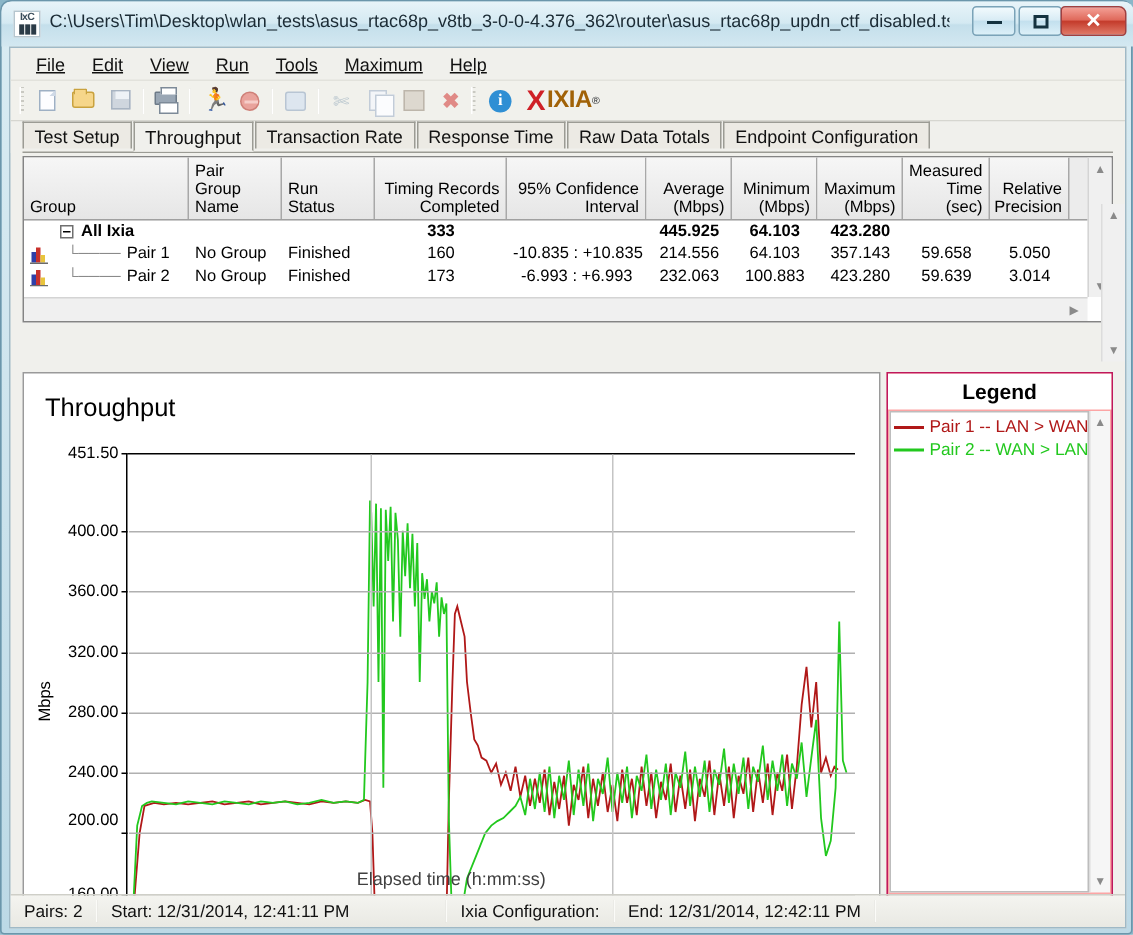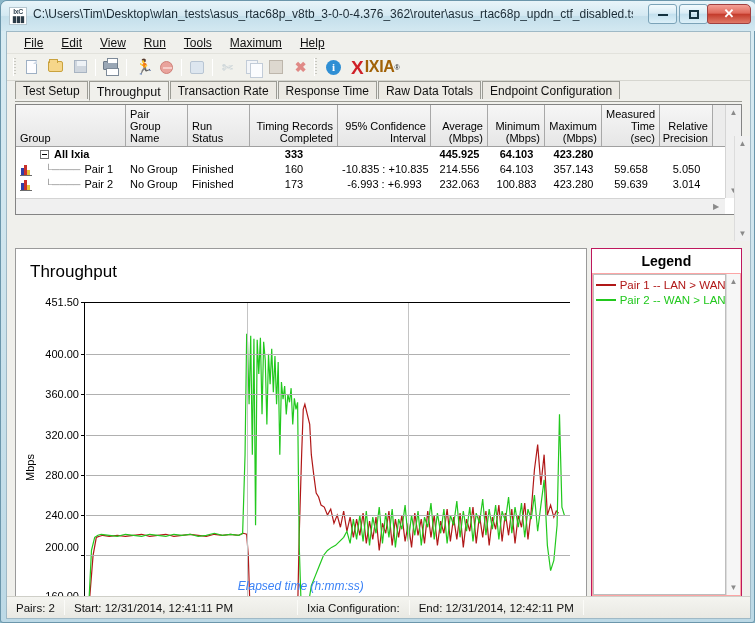--- a/index.html
+++ b/index.html
@@ -213,21 +213,21 @@
   }
   .ytick { position:absolute; left:-4px; width:4px; height:1px; background:#000; }
   .gridline { position:absolute; left:1px; width:484px; height:1px; background:#b0b0b0; }
   .vgrid { position:absolute; top:1px; width:1px; height:453px; background:#c4c4c4; }
   #axis-y-title {
     position:absolute; left:8px; top:232px; font-size:11px; color:#000;
     transform: rotate(-90deg); transform-origin: left top; white-space:nowrap;
   }
   #axis-x-title {
     position:absolute; left:0; right:0; top:330px; text-align:center;
-    font-size:12px; color:#3b82f6;font-style:italic;
+    font-size:12px; color:#404040;
   }
 
   
   #legendpanel {
     width: 153px; height:365px; margin-left:4px; background:#fca5a5;
     border:1px solid #be185d; position:relative; overflow:hidden;
   }
   #legend-title {
     height:24px; line-height:24px; text-align:center; font-size:14px; font-weight:bold;
     color:#000; background:#fff;

